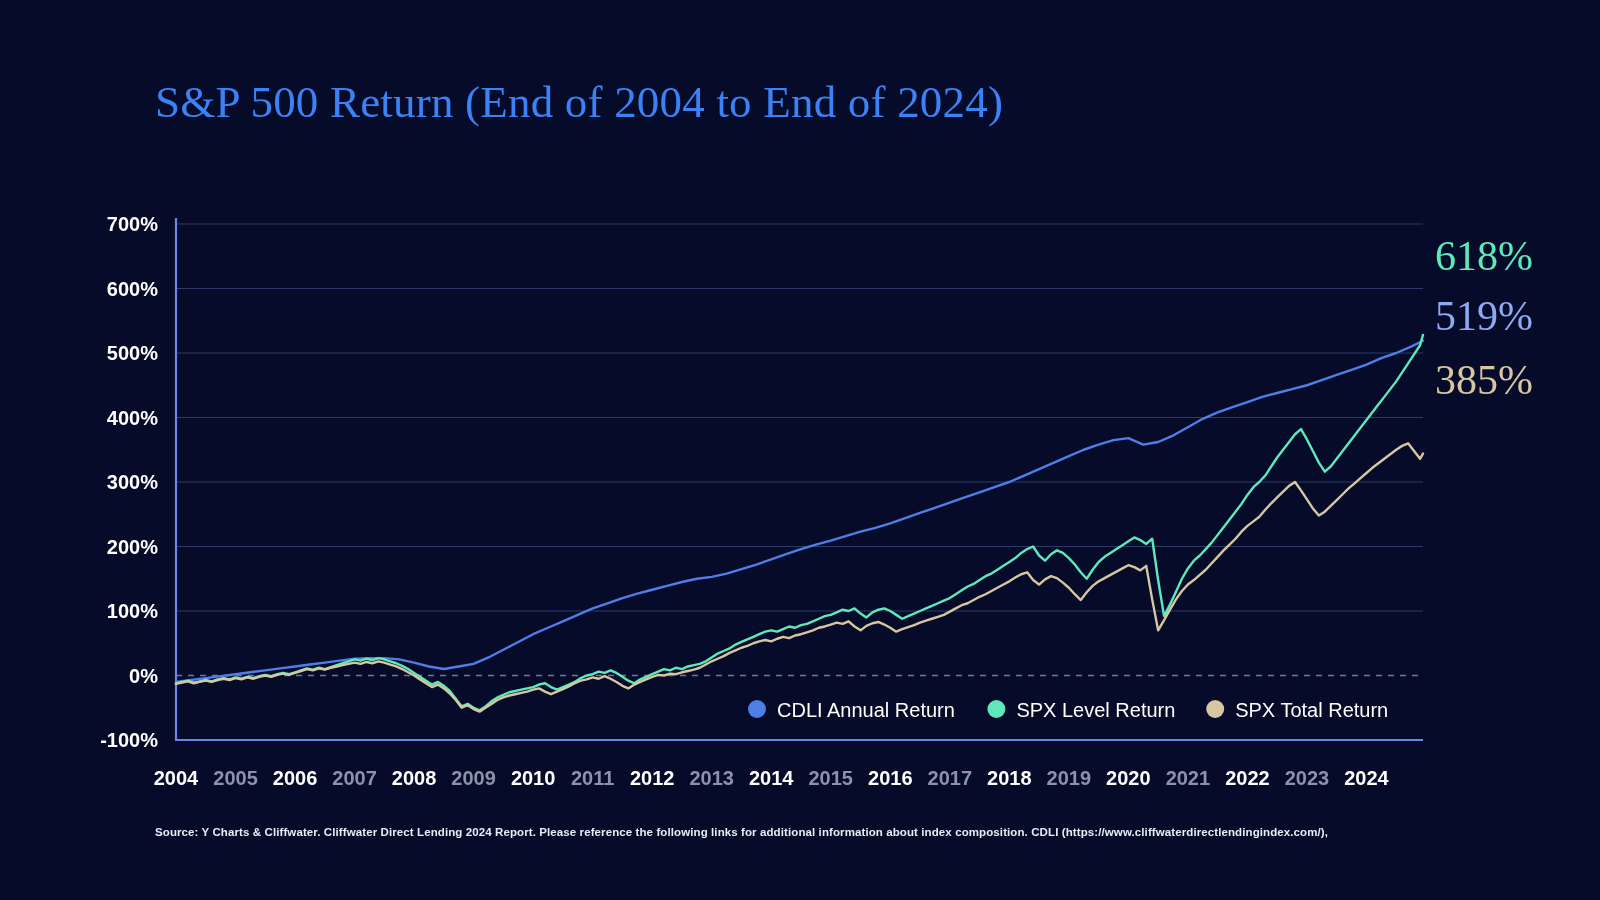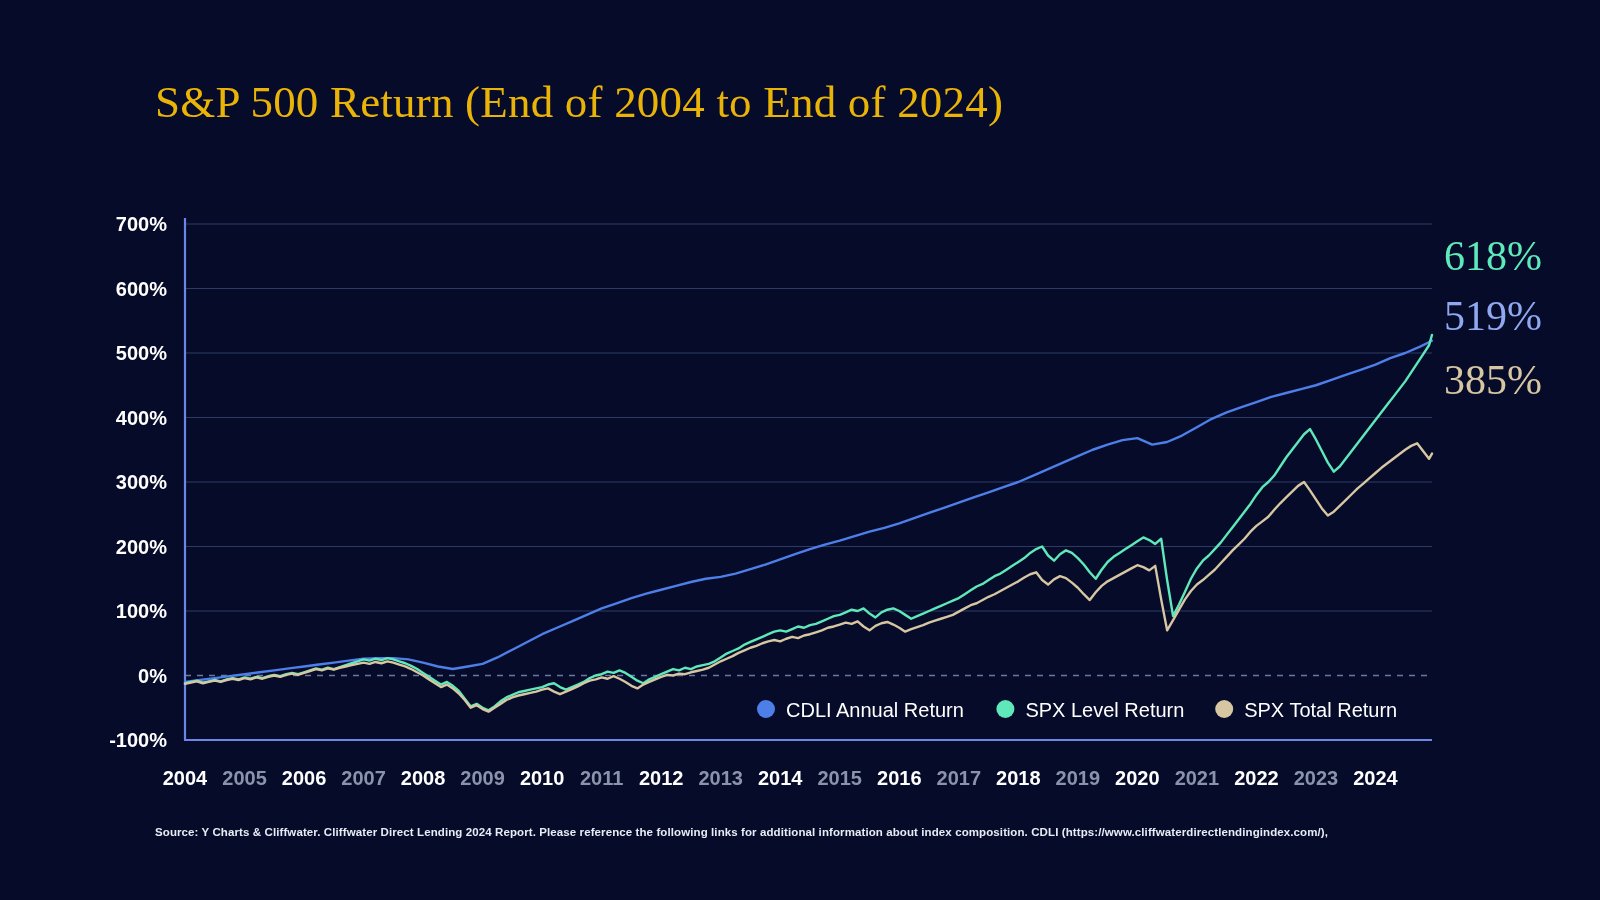--- a/index.html
+++ b/index.html
@@ -13,27 +13,27 @@
     width: 1600px; height: 900px;
     background: #060b29;
     font-family: "Liberation Sans", sans-serif;
   }
   #chart-title {
     position: absolute;
     left: 155px; top: 76px;
     font-family: "Liberation Serif", serif;
     font-size: 45px;
     font-weight: 400;
-    color: #eab308;
+    color: #3b82f6;
     letter-spacing: 0.2px;
     white-space: nowrap;
   }
   #plot-wrap {
     position: absolute;
-    left: 14px; top: 0;
+    left: 5px; top: 0;
     width: 1316px; height: 900px; padding-left: 8px;
   }
   svg { display: block; }
   .ytick-label {
     font-family: "Liberation Sans", sans-serif;
     font-size: 20px;
     font-weight: 700;
     fill: #ffffff;
   }
   .xtick-label {

